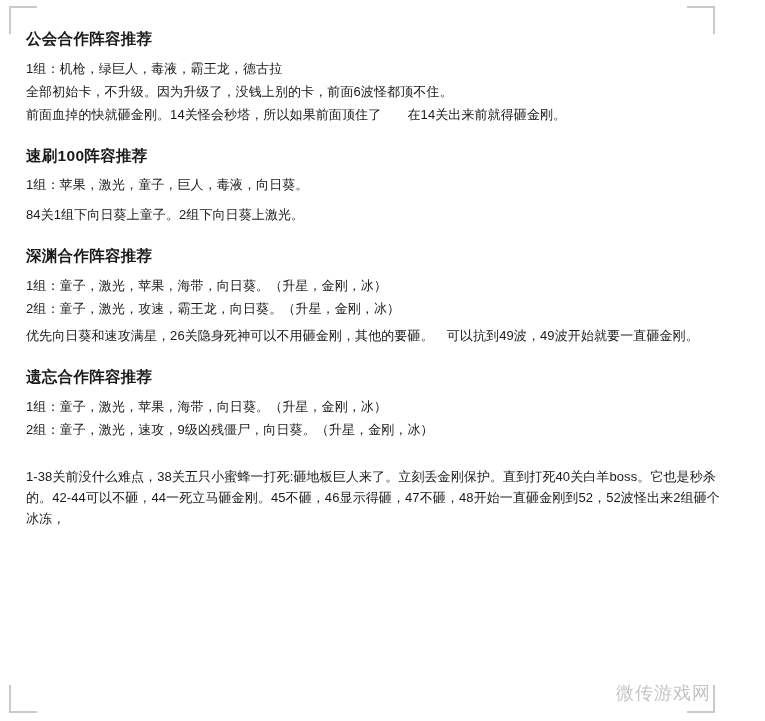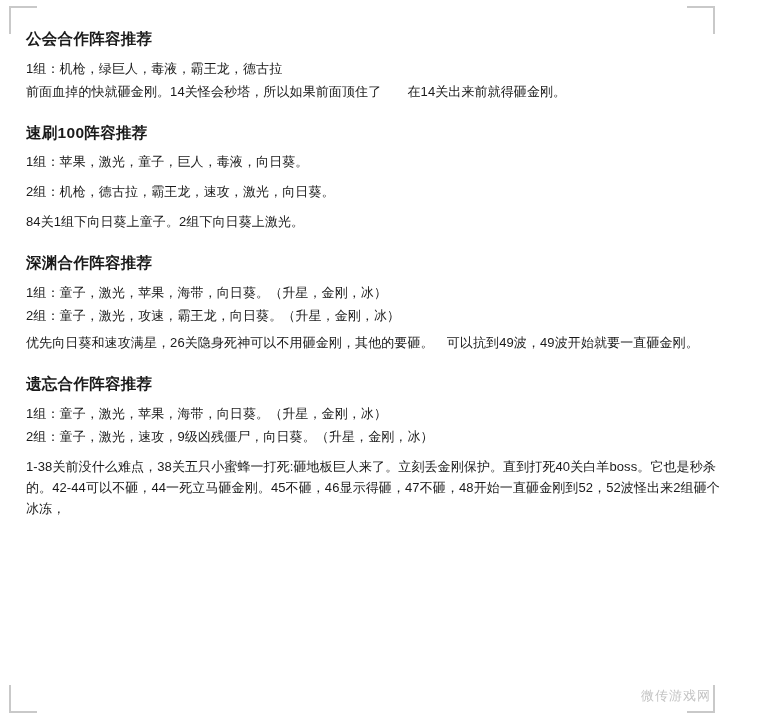--- a/index.html
+++ b/index.html
@@ -52,59 +52,59 @@
   }
   .section + .section h2.sec-title { margin-top: 22px; }
 
   p.line {
     font-size: 13px;
     line-height: 1.62;
     margin: 0 0 4px 0;
     letter-spacing: 0.1px;
     word-break: break-all;
   }
-  p.line.gap { margin-bottom: 9px; }
+  p.line.gap { margin-bottom: 26px; }
   p.line.tight { margin-bottom: 2px; }
 
   .sec-2 h2.sec-title { }
   .sec-2 p.line { margin-bottom: 9px; }
   .sec-3 p.line.body { margin-top: 6px; }
 
   .watermark {
     position: absolute;
     right: 54px;
     bottom: 16px;
-    font-size: 13px;
+    font-size: 18px;
     color: #c4c4c4;
     letter-spacing: 1px;
     user-select: none;
   }
 </style>
 </head>
 <body>
 
 <div class="page">
 
   <div class="corner corner-tl"></div>
   <div class="corner corner-tr"></div>
   <div class="corner corner-bl"></div>
   <div class="corner corner-br"></div>
 
   <div class="content">
 
     <div class="section sec-1">
       <h2 class="sec-title">公会合作阵容推荐</h2>
       <p class="line tight">1组：机枪，绿巨人，毒液，霸王龙，德古拉</p>
+      <p class="line tight">全部初始卡，不升级。因为升级了，没钱上别的卡，前面6波怪都顶不住。</p>
       <p class="line">前面血掉的快就砸金刚。14关怪会秒塔，所以如果前面顶住了　　在14关出来前就得砸金刚。</p>
     </div>
 
     <div class="section sec-2">
       <h2 class="sec-title">速刷100阵容推荐</h2>
       <p class="line tight">1组：苹果，激光，童子，巨人，毒液，向日葵。</p>
-      <p class="line">2组：机枪，德古拉，霸王龙，速攻，激光，向日葵。</p>
       <p class="line">84关1组下向日葵上童子。2组下向日葵上激光。</p>
     </div>
 
     <div class="section sec-3">
       <h2 class="sec-title">深渊合作阵容推荐</h2>
       <p class="line tight">1组：童子，激光，苹果，海带，向日葵。（升星，金刚，冰）</p>
       <p class="line tight">2组：童子，激光，攻速，霸王龙，向日葵。（升星，金刚，冰）</p>
       <p class="line body">优先向日葵和速攻满星，26关隐身死神可以不用砸金刚，其他的要砸。　可以抗到49波，49波开始就要一直砸金刚。</p>
     </div>
 

